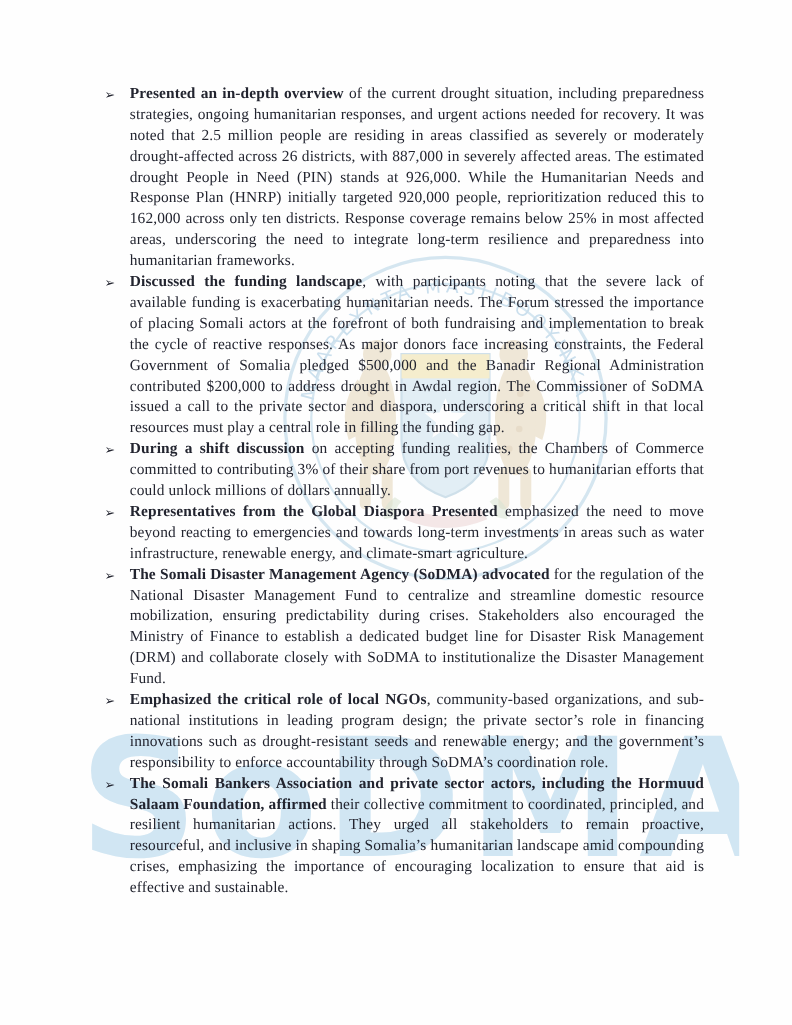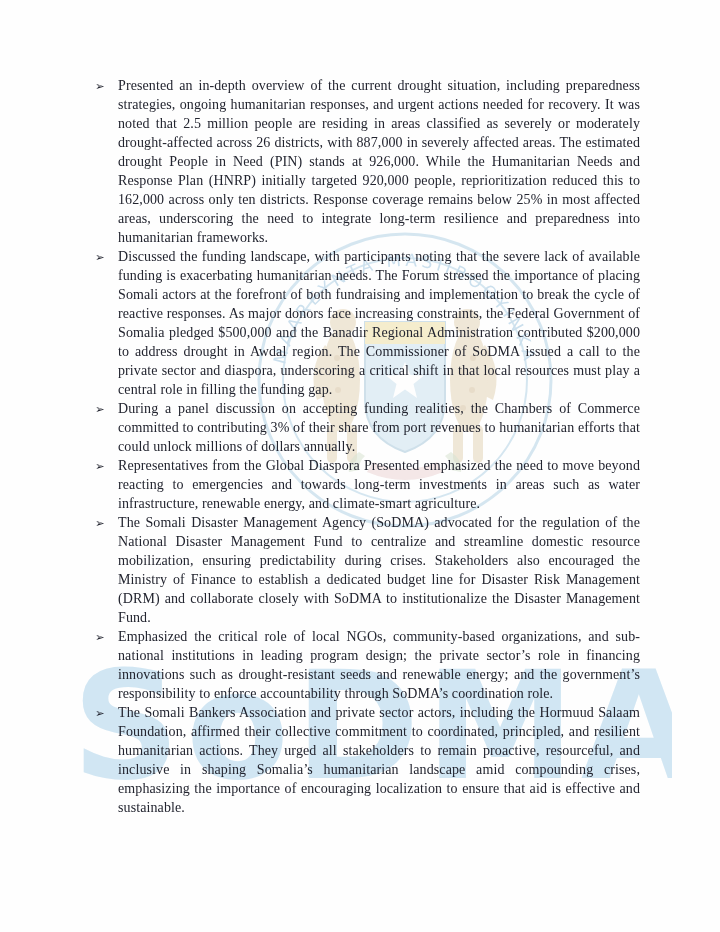--- a/index.html
+++ b/index.html
@@ -55,21 +55,21 @@
   }
   .bullet-text{
     flex:1;
     margin:0;
     font-size:14px;
     line-height:19px;
     text-align:justify;
     color:#22242f;
     letter-spacing:0.1px;
   }
-  .bullet-text .lead{font-weight:normal;}
+  .bullet-text .lead{font-weight:bold;}
 </style>
 </head>
 <body>
 
 <div class="page">
 
   <svg class="seal-wm" viewBox="0 0 300 300">
     <circle cx="150" cy="150" r="146" fill="none" stroke-width="3" stroke="#9ec6de"></circle>
     <circle cx="150" cy="150" r="122" fill="none" stroke-width="2" stroke="#9ec6de"></circle>
     <path id="sealArcTop" d="M 28,158 A 122,122 0 0 1 272,158" fill="none"></path>
@@ -133,21 +133,21 @@
       <p class="bullet-text"><span class="lead">Presented an in-depth overview</span><span> of the current drought situation, including preparedness strategies, ongoing humanitarian responses, and urgent actions needed for recovery. It was noted that 2.5 million people are residing in areas classified as severely or moderately drought-affected across 26 districts, with 887,000 in severely affected areas. The estimated drought People in Need (PIN) stands at 926,000. While the Humanitarian Needs and Response Plan (HNRP) initially targeted 920,000 people, reprioritization reduced this to 162,000 across only ten districts. Response coverage remains below 25% in most affected areas, underscoring the need to integrate long-term resilience and preparedness into humanitarian frameworks.</span></p>
     </li>
 
     <li class="bullet-item">
       <span class="bullet-marker">➢</span>
       <p class="bullet-text"><span class="lead">Discussed the funding landscape</span><span>, with participants noting that the severe lack of available funding is exacerbating humanitarian needs. The Forum stressed the importance of placing Somali actors at the forefront of both fundraising and implementation to break the cycle of reactive responses. As major donors face increasing constraints, the Federal Government of Somalia pledged $500,000 and the Banadir Regional Administration contributed $200,000 to address drought in Awdal region. The Commissioner of SoDMA issued a call to the private sector and diaspora, underscoring a critical shift in that local resources must play a central role in filling the funding gap.</span></p>
     </li>
 
     <li class="bullet-item">
       <span class="bullet-marker">➢</span>
-      <p class="bullet-text"><span class="lead">During a panel discussion</span><span> on accepting funding realities, the Chambers of Commerce committed to contributing 3% of their share from port revenues to humanitarian efforts that could unlock millions of dollars annually.</span></p>
+      <p class="bullet-text"><span class="lead">During a shift discussion</span><span> on accepting funding realities, the Chambers of Commerce committed to contributing 3% of their share from port revenues to humanitarian efforts that could unlock millions of dollars annually.</span></p>
     </li>
 
     <li class="bullet-item">
       <span class="bullet-marker">➢</span>
       <p class="bullet-text"><span class="lead">Representatives from the Global Diaspora Presented</span><span> emphasized the need to move beyond reacting to emergencies and towards long-term investments in areas such as water infrastructure, renewable energy, and climate-smart agriculture.</span></p>
     </li>
 
     <li class="bullet-item">
       <span class="bullet-marker">➢</span>
       <p class="bullet-text"><span class="lead">The Somali Disaster Management Agency (SoDMA) advocated</span><span> for the regulation of the National Disaster Management Fund to centralize and streamline domestic resource mobilization, ensuring predictability during crises. Stakeholders also encouraged the Ministry of Finance to establish a dedicated budget line for Disaster Risk Management (DRM) and collaborate closely with SoDMA to institutionalize the Disaster Management Fund.</span></p>

